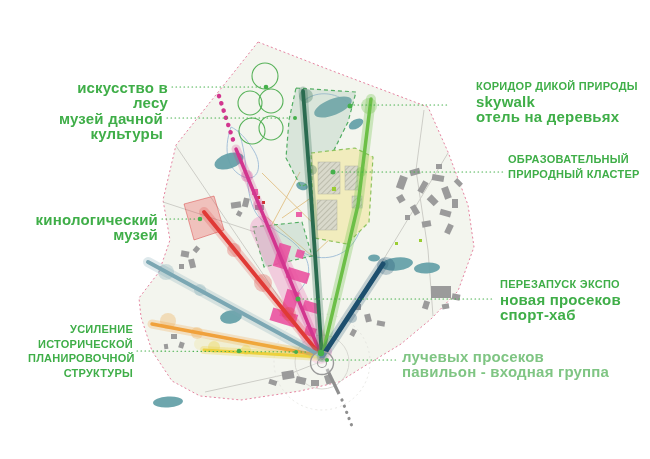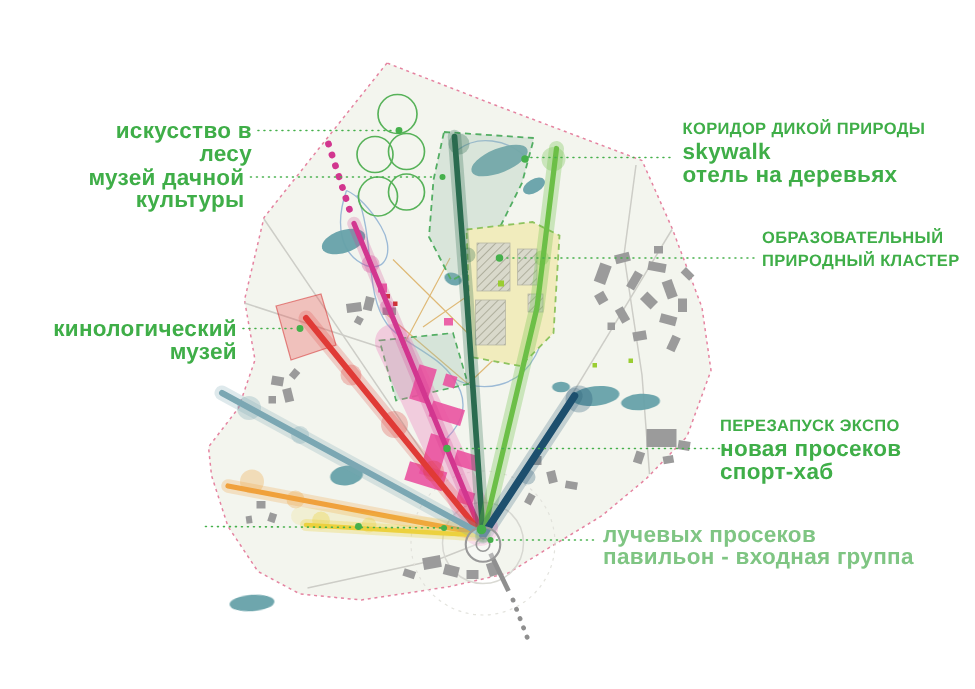--- a/index.html
+++ b/index.html
@@ -247,33 +247,39 @@
     <circle cx="321" cy="353" r="3.2" fill="#45b04b"></circle>
   </g>
 </svg>
 
 <div class="lbl small right" style="left:40px;top:80px;width:128px">искусство в лесу</div>
 
 <div class="lbl small right" style="left:35px;top:111px;width:128px">музей дачной культуры</div>
 
 <div class="lbl small right" style="left:30px;top:212px;width:128px">кинологический музей</div>
 
-
-<div class="lbl" style="left:455px;top:79px">
+<div class="lbl head right" style="left:28px;top:322px;width:105px">
+  <span class="blk">УСИЛЕНИЕ</span>
+  <span class="blk">ИСТОРИЧЕСКОЙ</span>
+  <span class="blk">ПЛАНИРОВОЧНОЙ</span>
+  <span class="blk">СТРУКТУРЫ</span>
+</div>
+
+<div class="lbl" style="left:476px;top:79px">
   <div class="head">КОРИДОР ДИКОЙ ПРИРОДЫ</div>
   <div class="small">skywalk</div>
   <div class="small">отель на деревьях</div>
 </div>
 
 <div class="lbl head" style="left:508px;top:152px">
   <span class="blk">ОБРАЗОВАТЕЛЬНЫЙ</span>
   <span class="blk">ПРИРОДНЫЙ КЛАСТЕР</span>
 </div>
 
-<div class="lbl" style="left:480px;top:277px">
+<div class="lbl" style="left:500px;top:277px">
   <div class="head">ПЕРЕЗАПУСК ЭКСПО</div>
   <div class="small">новая просеков</div>
   <div class="small">спорт-хаб</div>
 </div>
 
 <div class="lbl small light" style="left:402px;top:349px">
   <span class="blk">лучевых просеков</span>
   <span class="blk">павильон - входная группа</span>
 </div>
 

